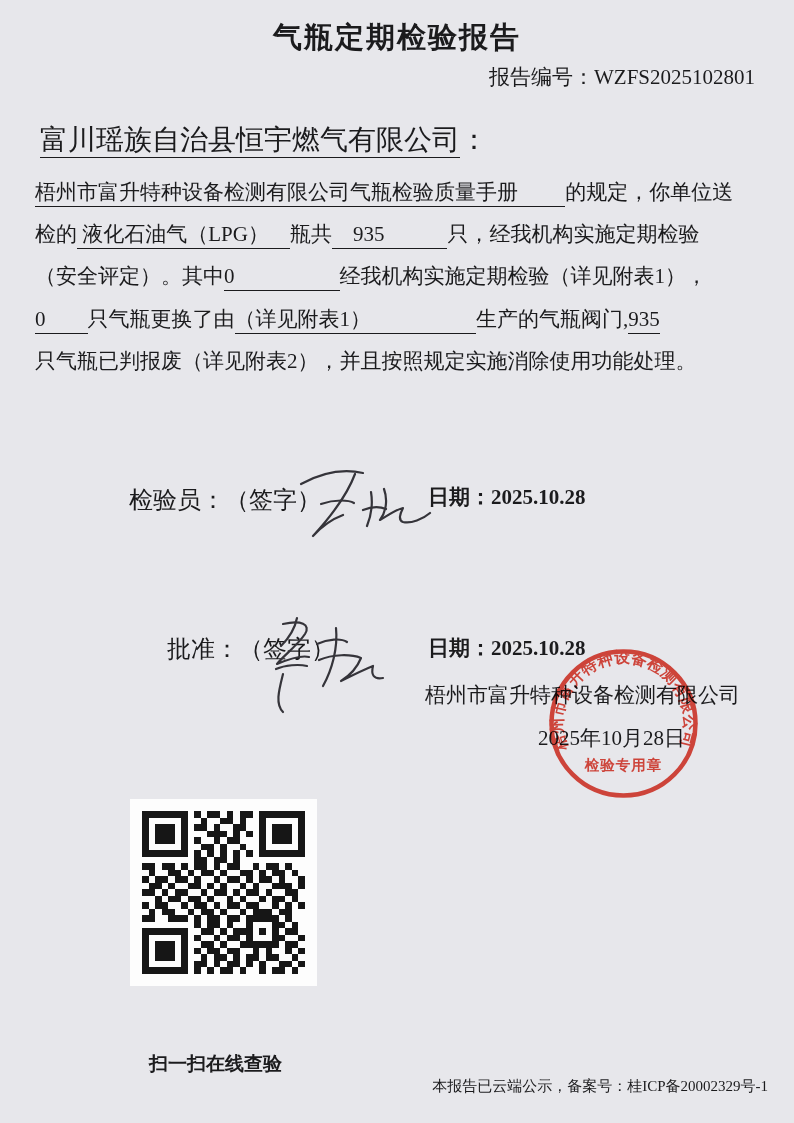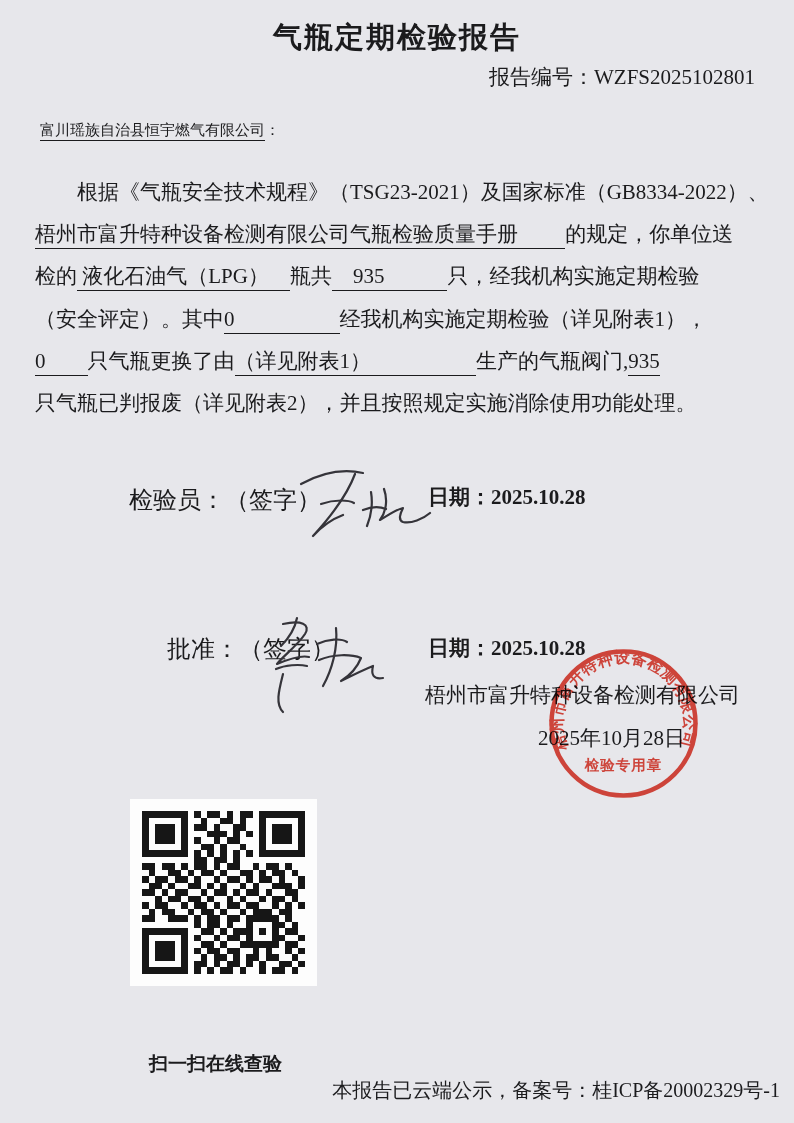--- a/index.html
+++ b/index.html
@@ -18,21 +18,21 @@
     font-size:29px;font-weight:bold;
     letter-spacing:2px;
   }
   .report-no{
     top:63px;right:39px;
     font-size:21px;
     white-space:pre;
   }
   .addressee{
     top:121px;left:40px;
-    font-size:15px;
+    font-size:28px;
     white-space:pre;
   }
   .ul{border-bottom:1.6px solid #1b1b1d;padding-bottom:2px;}
   #body-paragraph{
     top:179px;left:35px;width:735px;
     font-size:21px;
   }
   .body-line{
     white-space:pre;
     margin-bottom:16.2px;
@@ -52,37 +52,36 @@
   .qr-box{
     top:799px;left:130px;width:187px;height:187px;
     background:#fdfdfd;
   }
   .qr-box svg{position:absolute;top:12px;left:12px;}
   .qr-caption{
     top:1051px;left:149px;
     font-size:19px;white-space:pre;font-weight:bold;
   }
   .footer{
-    top:1077px;right:14px;
-    font-size:20px;white-space:pre;
+    top:1077px;right:26px;
+    font-size:15px;white-space:pre;
   }
 </style>
 </head>
 <body>
 
 <div class="page">
 
   <div class="abs title">气瓶定期检验报告</div>
 
   <div class="abs report-no"><span>报告编号：</span><span>WZFS2025102801</span></div>
 
   <div class="abs addressee"><span class="ul">富川瑶族自治县恒宇燃气有限公司</span><span>：</span></div>
 
   <div class="abs" id="body-paragraph">
-      <div class="body-line"><span>　　根据《气瓶安全技术规程》（TSG23-2021）及国家标准（GB8334-2022）、</span></div>
       <div class="body-line"><span class="ul">梧州市富升特种设备检测有限公司气瓶检验质量手册　　 </span><span>的规定，你单位送</span></div>
       <div class="body-line"><span>检的</span><span class="ul"> 液化石油气（LPG）　</span><span>瓶共</span><span class="ul">　935　　　</span><span>只，经我机构实施定期检验</span></div>
       <div class="body-line"><span>（安全评定）。其中</span><span class="ul">0　　　　　</span><span>经我机构实施定期检验（详见附表1），</span></div>
       <div class="body-line"><span class="ul">0　　</span><span>只气瓶更换了由</span><span class="ul">（详见附表1）　　　　　</span><span>生产的气瓶阀门,</span><span class="ul">935</span></div>
       <div class="body-line"><span>只气瓶已判报废（详见附表2），并且按照规定实施消除使用功能处理。</span></div>
     </div>
 
   <div class="abs sig-row-label" style="top:484px;left:129px;">检验员：（签字）</div>
   <svg class="abs signature-svg" style="top:462px;left:283px;" width="150" height="85" viewBox="0 0 150 85">
     <path d="M18,22 C40,10 62,7 80,11"></path>

